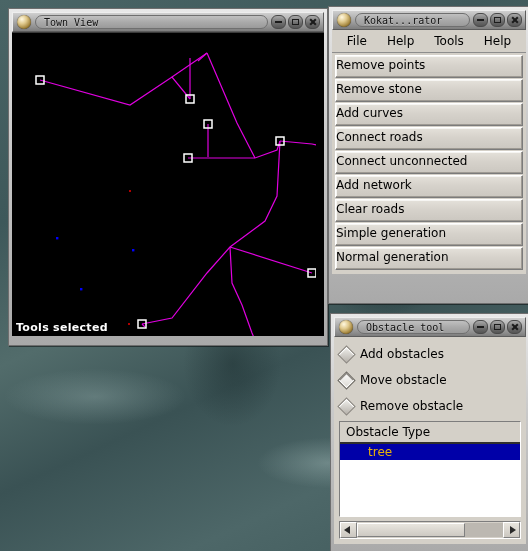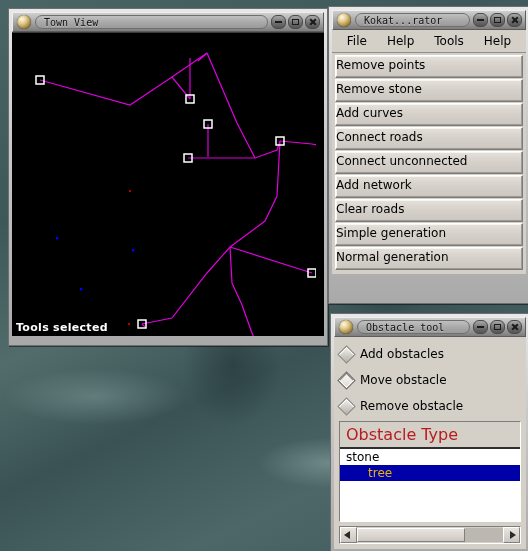--- a/index.html
+++ b/index.html
@@ -91,22 +91,22 @@
   .radio{display:flex;align-items:center;height:22px;margin:2px 0 4px 1px;cursor:default;}
   .diamond{width:11px;height:11px;margin-right:7px;flex:0 0 auto;transform:rotate(45deg);
     background:linear-gradient(135deg,#f2f1ee,#b5b1aa);
     border:1px solid #8a8680;box-shadow:inset 1px 1px 0 #ffffff;}
   .radio.sel .diamond{background:linear-gradient(135deg,#ffffff,#d9d6cf);
     border-color:#6d6a64;box-shadow:inset -1px -1px 0 #ffffff, inset 1px 1px 0 #8a8680;}
   .rlabel{font-family:"DejaVu Sans",sans-serif;font-size:12px;color:#000;}
   .listbox{background:#fff;border:1px solid #ffffff;
     border-top-color:#7d7d7d;border-left-color:#7d7d7d;
     box-shadow:inset 1px 1px 0 #565656;margin-top:3px;}
-  .lhead{background:#d4d0c8;font-family:"DejaVu Sans",sans-serif;font-size:16px;
-    padding:3px 6px;border-bottom:2px solid #2e2e2e;color:#b91c1c;}
+  .lhead{background:#d4d0c8;font-family:"DejaVu Sans",sans-serif;font-size:12px;
+    padding:3px 6px;border-bottom:2px solid #2e2e2e;color:#000000;}
   .litems{height:72px;background:#fff;}
   .litem{font-family:"DejaVu Sans",sans-serif;font-size:12px;padding:1px 6px;color:#000;cursor:default;}
   .litem.sel{background:#0000a8;color:#eab308;padding-left:28px;}
   .hscroll{display:flex;align-items:center;height:16px;margin-top:4px;
     background:#d4d0c8;border:1px solid #ffffff;
     border-top-color:#7d7d7d;border-left-color:#7d7d7d;}
   .sarrow{width:15px;height:14px;flex:0 0 auto;position:relative;
     background:linear-gradient(180deg,#e8e5de,#cbc7c0);border:1px solid #fff;
     border-right-color:#808080;border-bottom-color:#808080;}
   .sarrow::after{content:"";position:absolute;top:3px;width:0;height:0;
@@ -241,21 +241,20 @@
         </div>
         <div class="radio">
           <span class="diamond"></span>
           <span class="rlabel">Remove obstacle</span>
         </div>
       </div>
 
     <div class="listbox">
       <div class="lhead">Obstacle Type</div>
       <div class="litems" id="listitems">
-          <div class="litem">stone</div>
           <div class="litem sel" style="background: rgb(0, 0, 168);">tree</div>
         </div>
     </div>
 
     <div class="hscroll">
       <div class="sarrow left"></div>
       <div class="strough">
         <div class="sthumb"></div>
       </div>
       <div class="sarrow right"></div>

